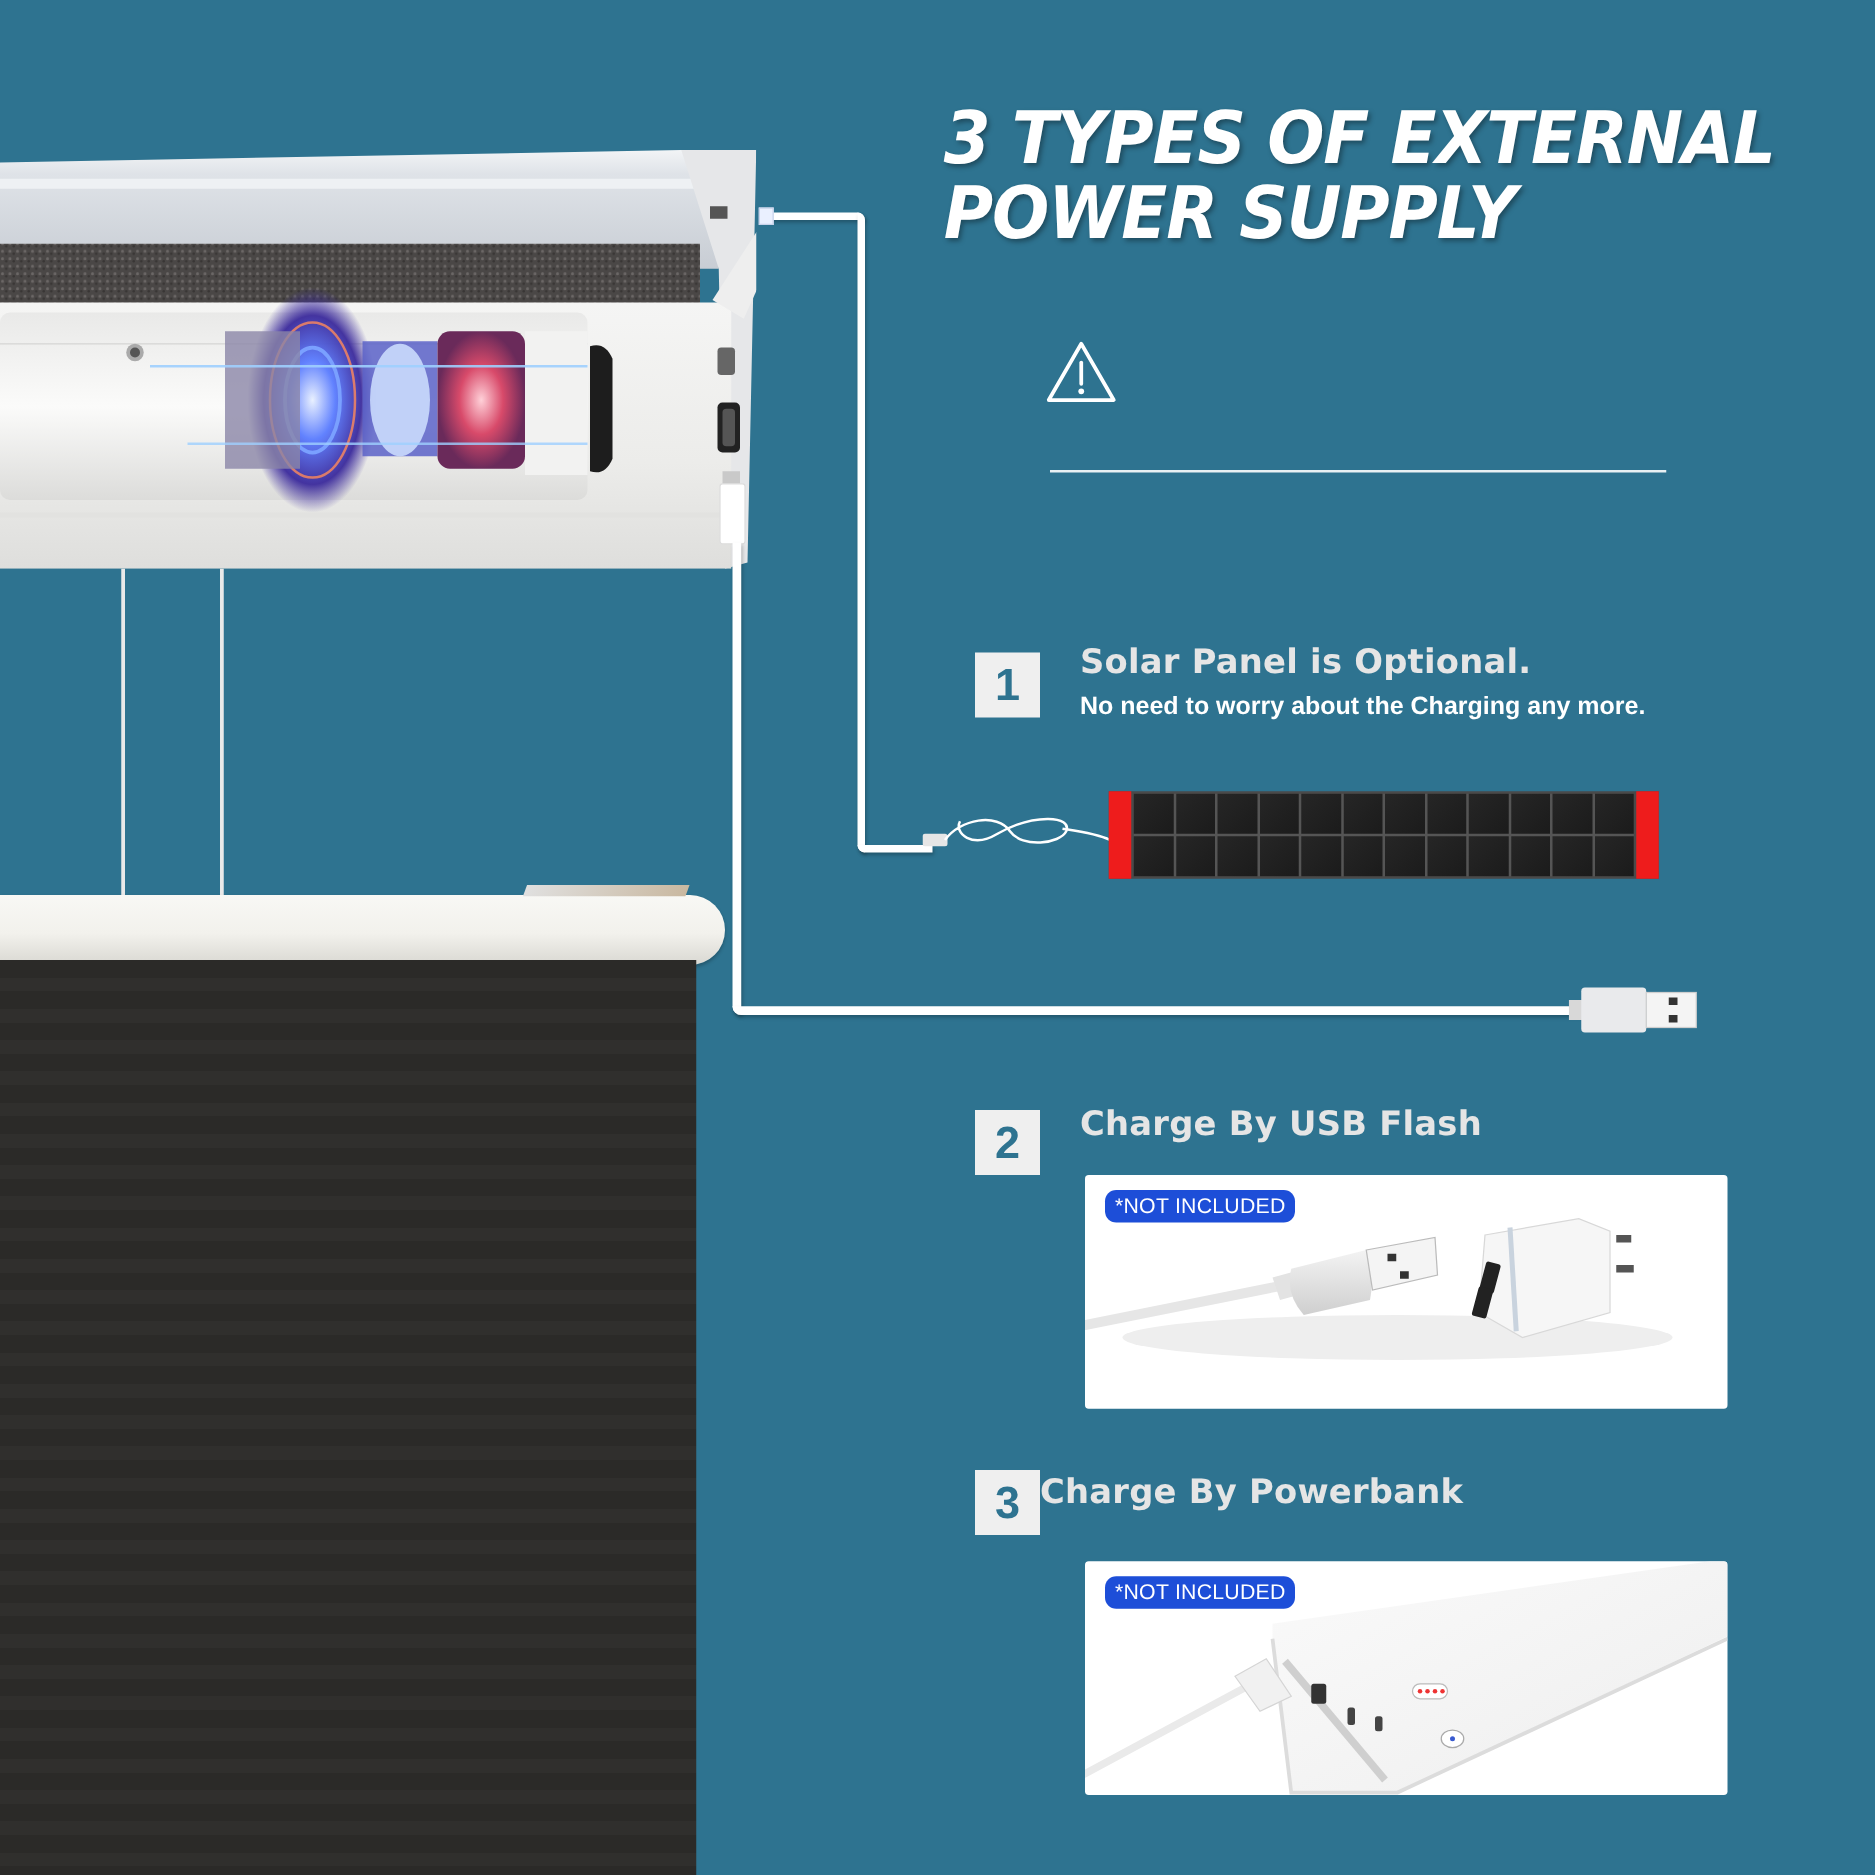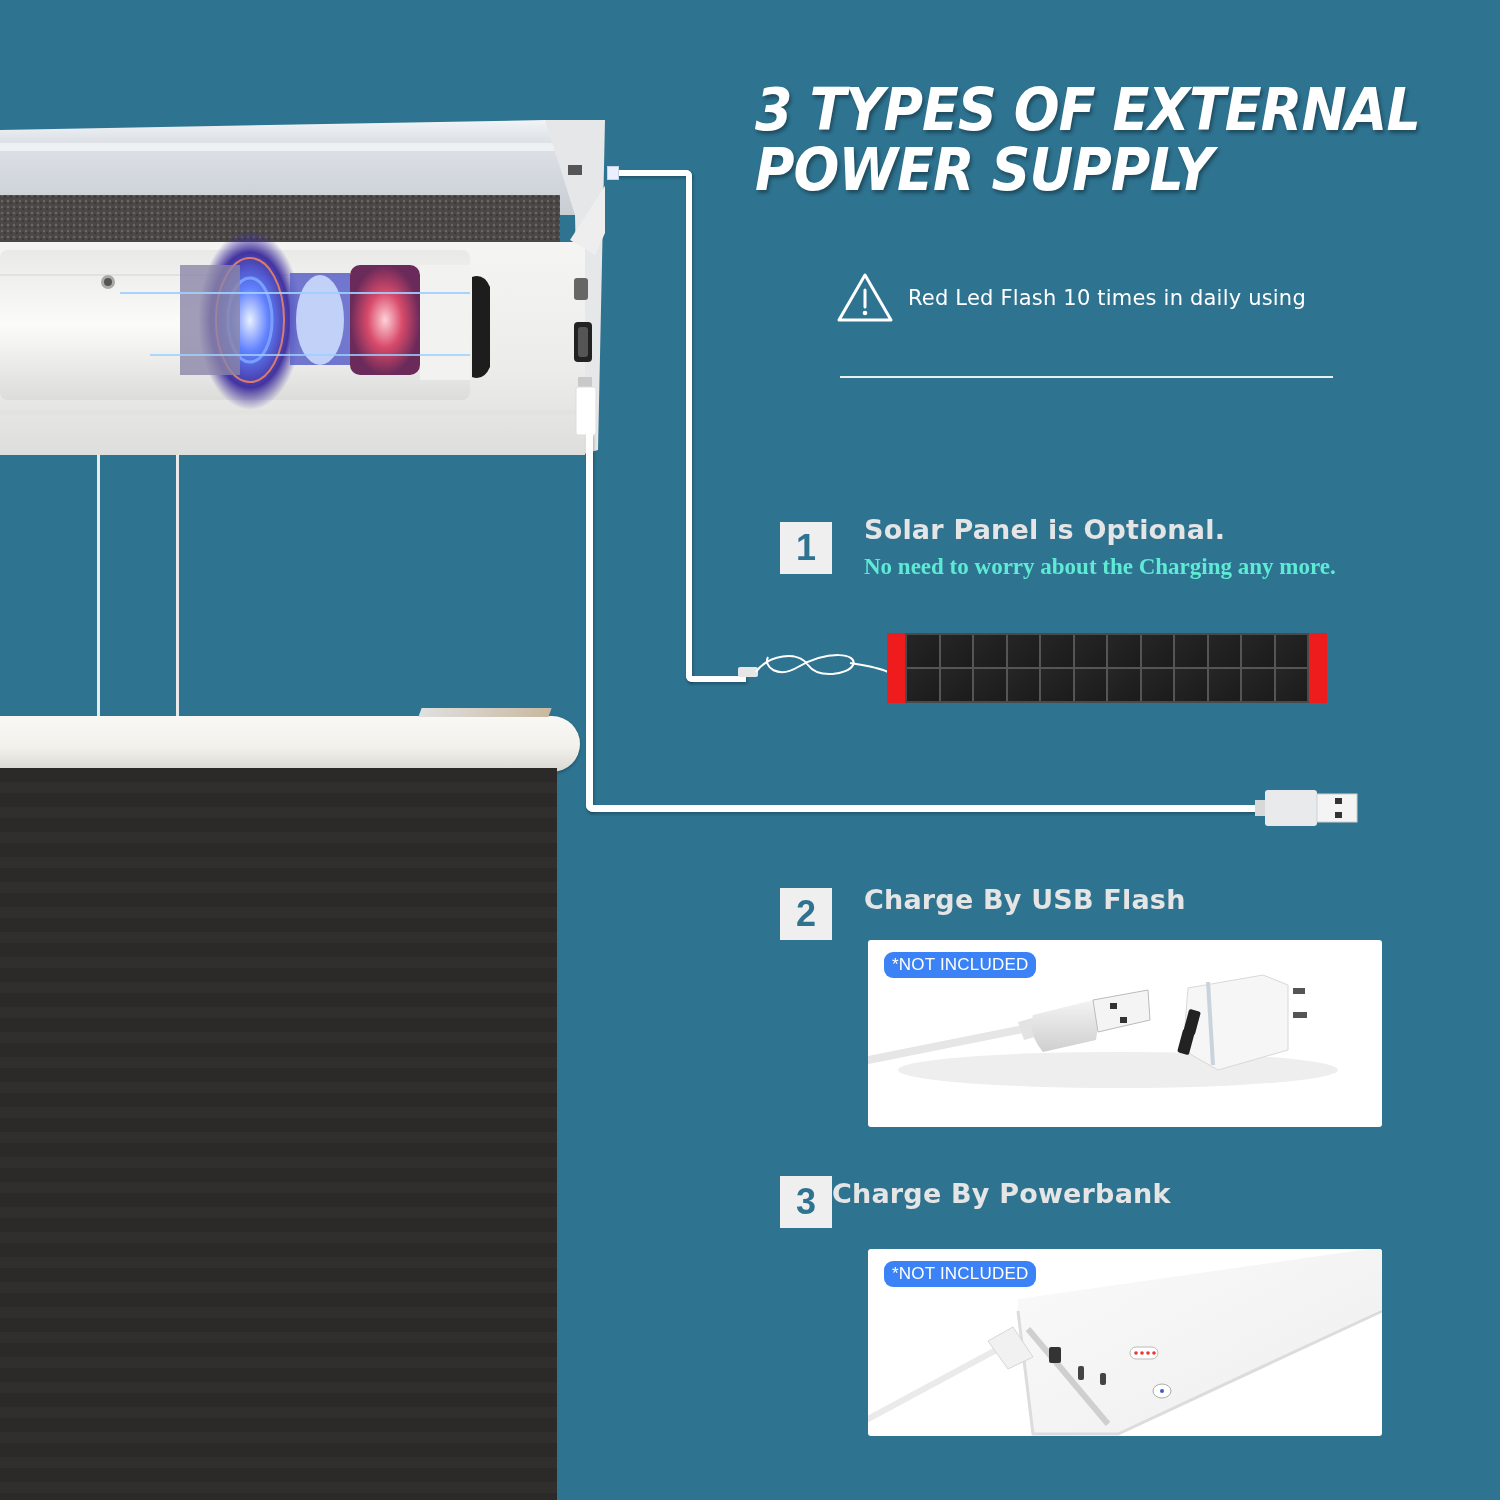--- a/index.html
+++ b/index.html
@@ -11,24 +11,24 @@
 
   
   .warn{left:836px;top:272px;display:flex;align-items:center;gap:12px;color:#fff;}
   .warn-text{font-family:"DejaVu Sans","Liberation Sans",sans-serif;font-size:21px;line-height:24px;letter-spacing:.2px;}
   .warn-text div:first-child{padding-left:2px;}
   .divider{left:840px;top:376px;width:493px;height:2px;background:#e8f0f3;}
 
   
   .badge{width:52px;height:52px;background:#efefef;color:#2e7390;font-family:"Liberation Sans","DejaVu Sans",sans-serif;font-weight:bold;font-size:36px;display:flex;align-items:center;justify-content:center;}
   .step-title{color:#e5e5e5;font-family:"DejaVu Sans","Liberation Sans",sans-serif;font-weight:bold;font-size:27px;letter-spacing:.2px;white-space:nowrap;}
-  .step-sub{color:#5eead4;font-family:Liberation Serif, serif;font-weight:bold;font-size:23px;white-space:nowrap;}
+  .step-sub{color:#ffffff;font-family:Liberation Sans, sans-serif;font-weight:bold;font-size:20px;white-space:nowrap;}
 
   .card{background:#fff;border-radius:3px;overflow:hidden;}
-  .tag{left:16px;top:12px;background:#3b82f6;color:#fff;border-radius:9px;font-family:"Liberation Sans","DejaVu Sans",sans-serif;font-size:17px;padding:3px 8px;letter-spacing:.2px;white-space:nowrap;}
+  .tag{left:16px;top:12px;background:#1d4ed8;color:#fff;border-radius:9px;font-family:"Liberation Sans","DejaVu Sans",sans-serif;font-size:17px;padding:3px 8px;letter-spacing:.2px;white-space:nowrap;}
 
   
   .solar{left:887px;top:633px;width:440px;height:70px;background:#4a4a4a;}
   .solar .endcap{position:absolute;top:0;width:18px;height:70px;background:#ee1c1c;}
   .solar .cells{position:absolute;left:20px;top:2px;right:20px;bottom:2px;display:grid;grid-template-columns:repeat(12,1fr);grid-template-rows:repeat(2,1fr);gap:2px;background:#555;}
   .solar .cell{background:linear-gradient(135deg,#262626,#1b1b1b);}
 
   
   .headrail{left:0;top:115px;width:605px;height:340px;}
   .fabric{left:0;top:768px;width:557px;height:732px;background:repeating-linear-gradient(180deg,#2b2a28 0px,#2b2a28 14px,#302f2d 14px,#302f2d 25px);}
@@ -150,21 +150,20 @@
   <div>POWER SUPPLY</div>
 </div>
 
 <div class="abs warn">
   <svg width="58" height="52" viewBox="0 0 58 52">
     <path d="M29 3 L55 48 L3 48 Z" fill="none" stroke="#fff" stroke-width="3" stroke-linejoin="round"></path>
     <line x1="29" y1="18" x2="29" y2="35" stroke="#fff" stroke-width="3" stroke-linecap="round"></line>
     <circle cx="29" cy="41" r="2.3" fill="#fff"></circle>
   </svg>
   <div class="warn-text">
-    <div>Red Led Flash 10 times in daily using</div>
   </div>
 </div>
 <div class="abs divider"></div>
 
 <div class="abs badge" style="left:780px;top:522px;">1</div>
 <div class="abs step-title" style="left:864px;top:514px;">Solar Panel is Optional.</div>
 <div class="abs step-sub" style="left:864px;top:554px;">No need to worry about the Charging any more.</div>
 <div class="abs solar">
   <div class="endcap" style="left:0;"></div>
   <div class="cells">

